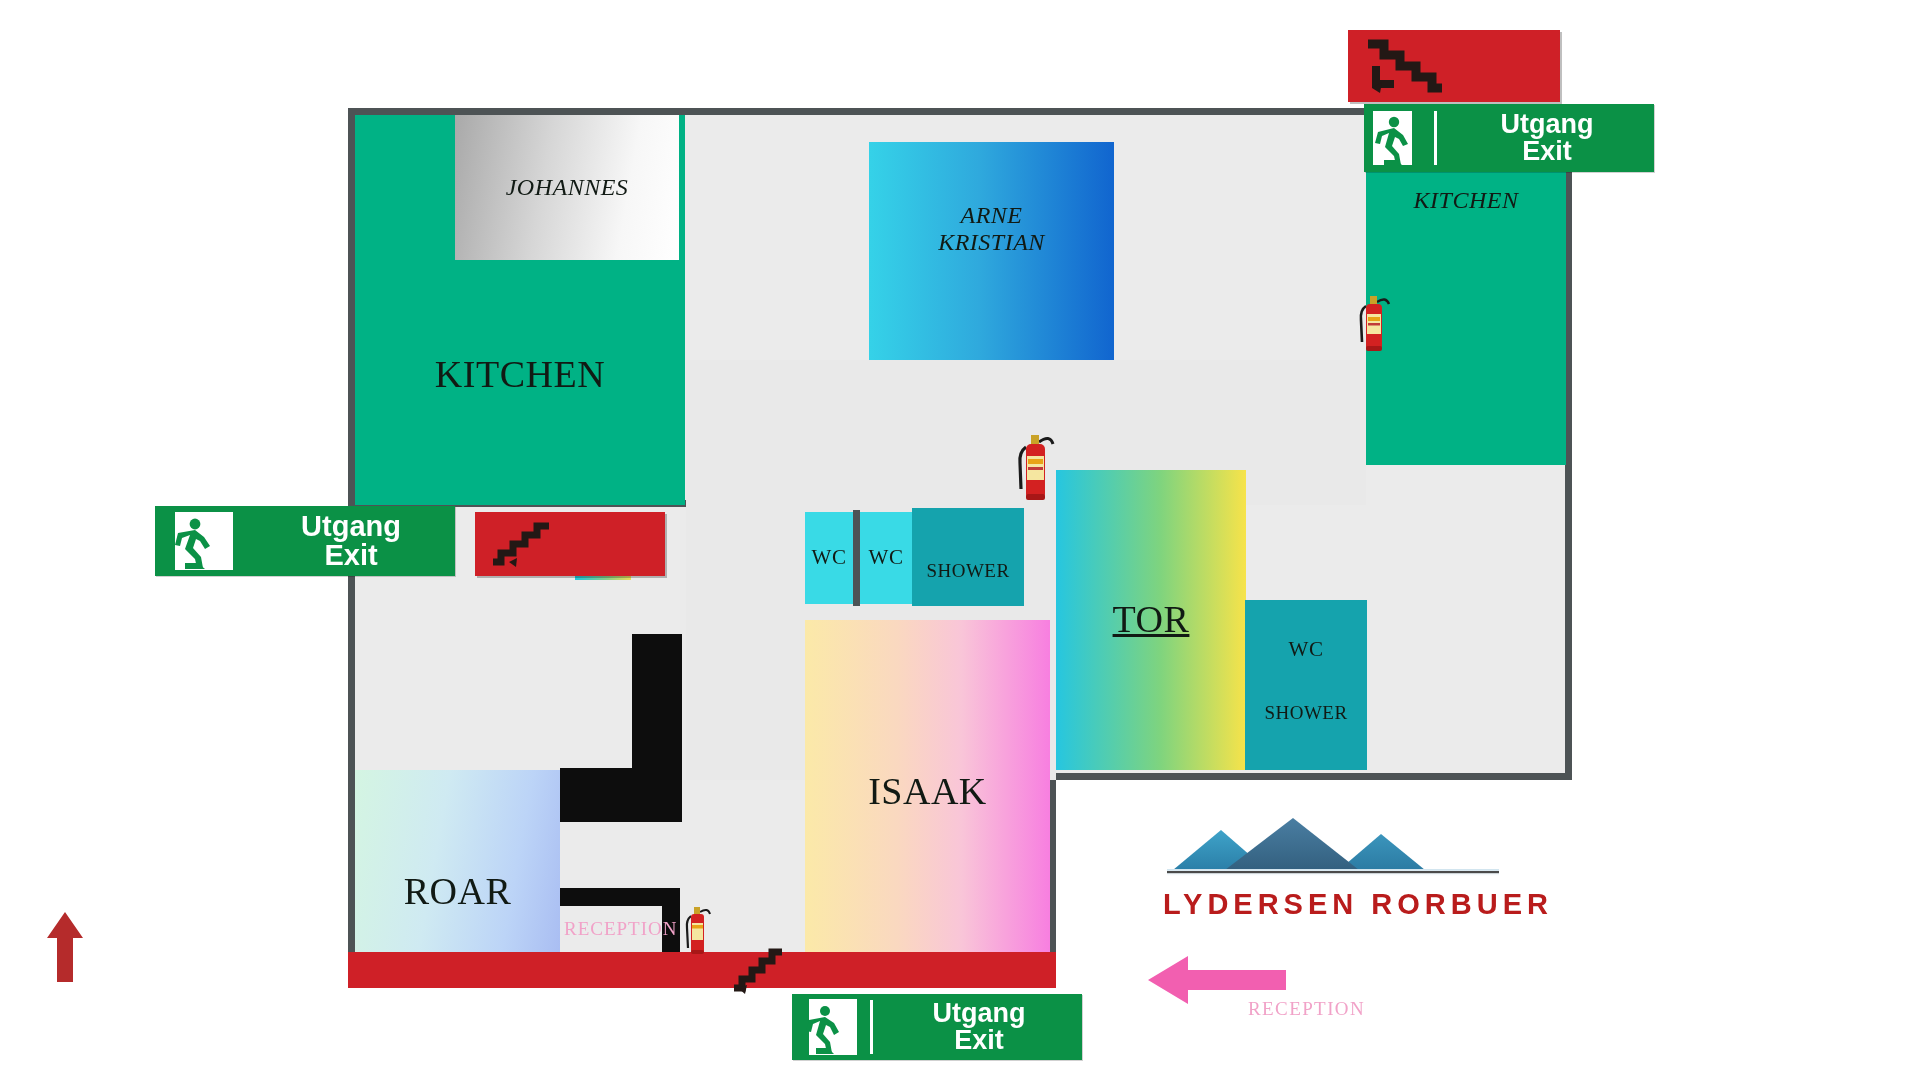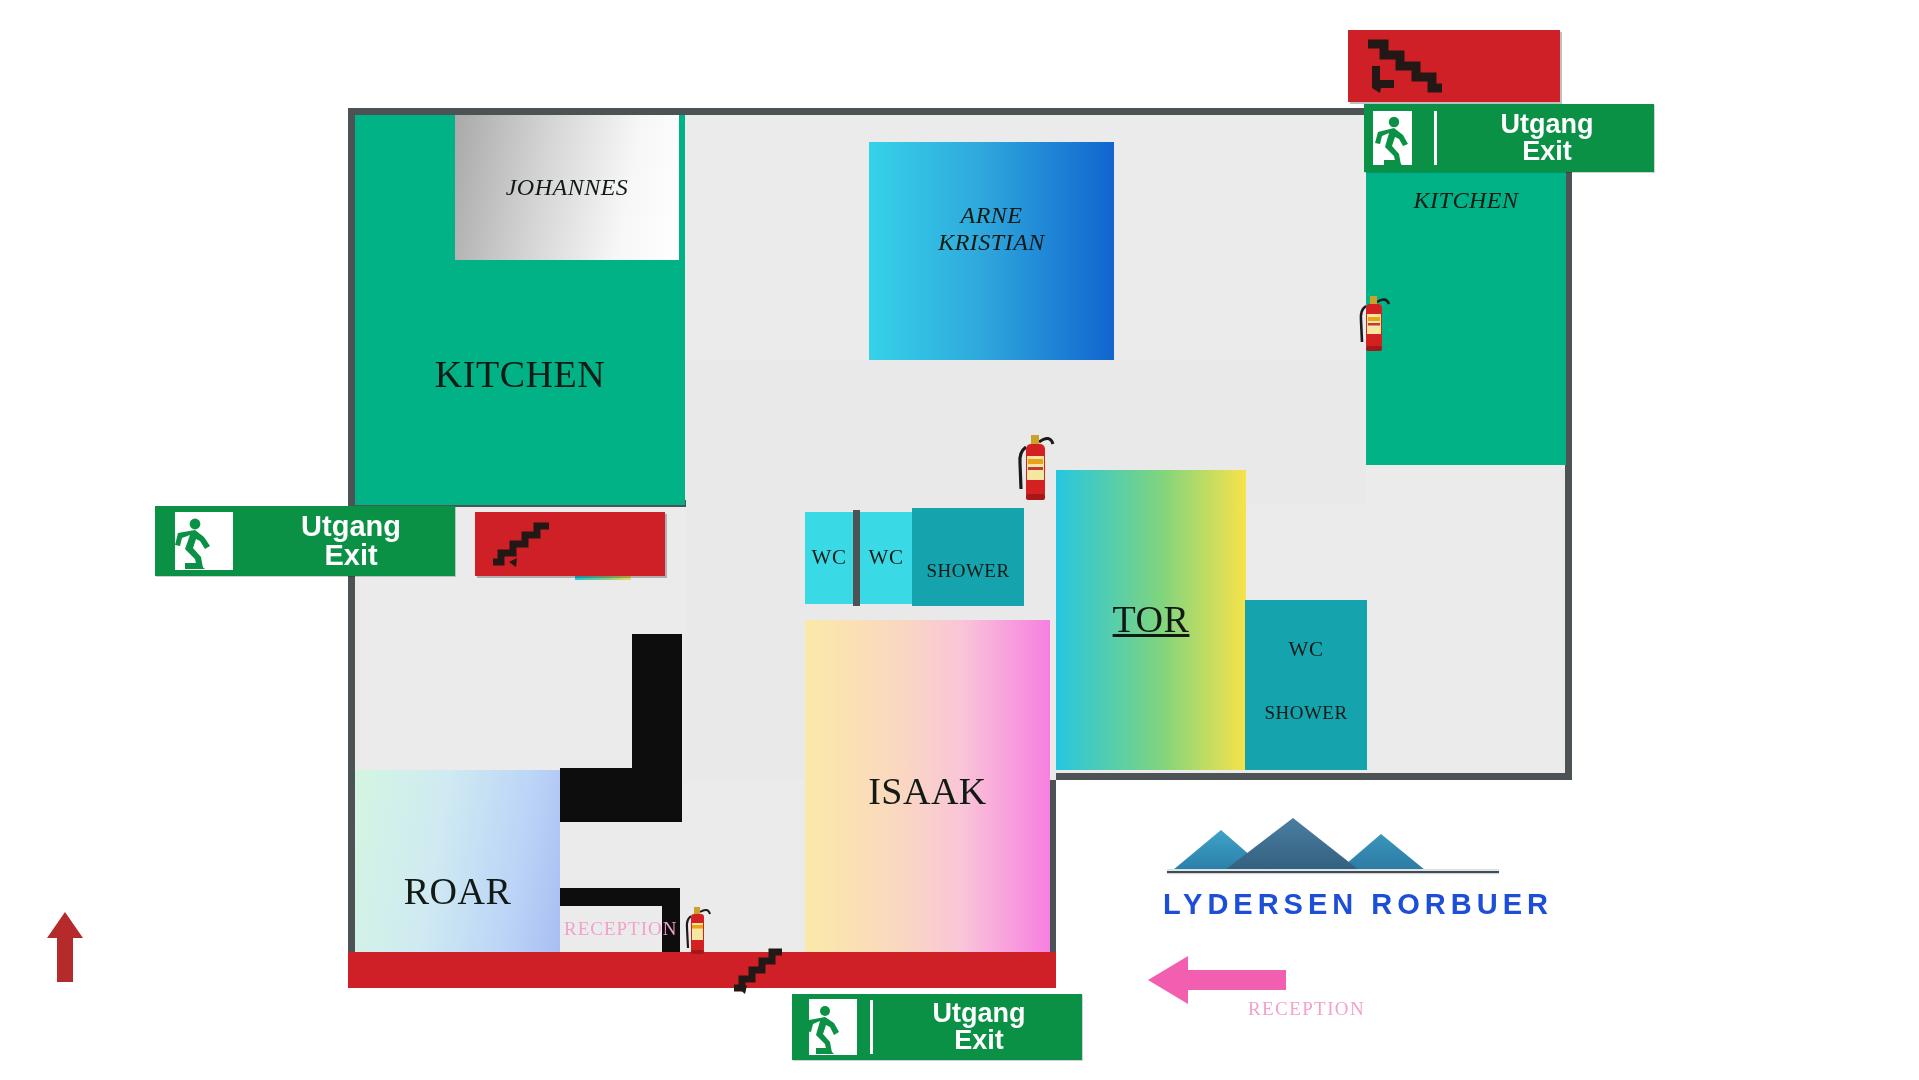--- a/index.html
+++ b/index.html
@@ -38,21 +38,21 @@
   .stairs-block svg{position:absolute;display:block;}
 
   
   .fx{position:absolute;}
   .fx svg{display:block;width:100%;height:100%;}
 
   
   #logo{position:absolute;}
   #logo .logo-word{
      font-family:"Liberation Sans", sans-serif;font-weight:bold;
-     letter-spacing:5px;color:#1d4ed8;font-size:29px;text-align:right;white-space:nowrap;
+     letter-spacing:5px;color:#b91c1c;font-size:29px;text-align:right;white-space:nowrap;
   }
 
   
   .arrow svg{display:block;}
   .recep-note{position:absolute;font-family:"Liberation Serif", serif;
               color:#f1a2c8;font-size:19px;letter-spacing:1.4px;}
 
   .black{position:absolute;background:#0d0d0d;}
   .red-band{position:absolute;background:#cf2027;}
   .grey-corr{position:absolute;background:#e9e9e9;}

